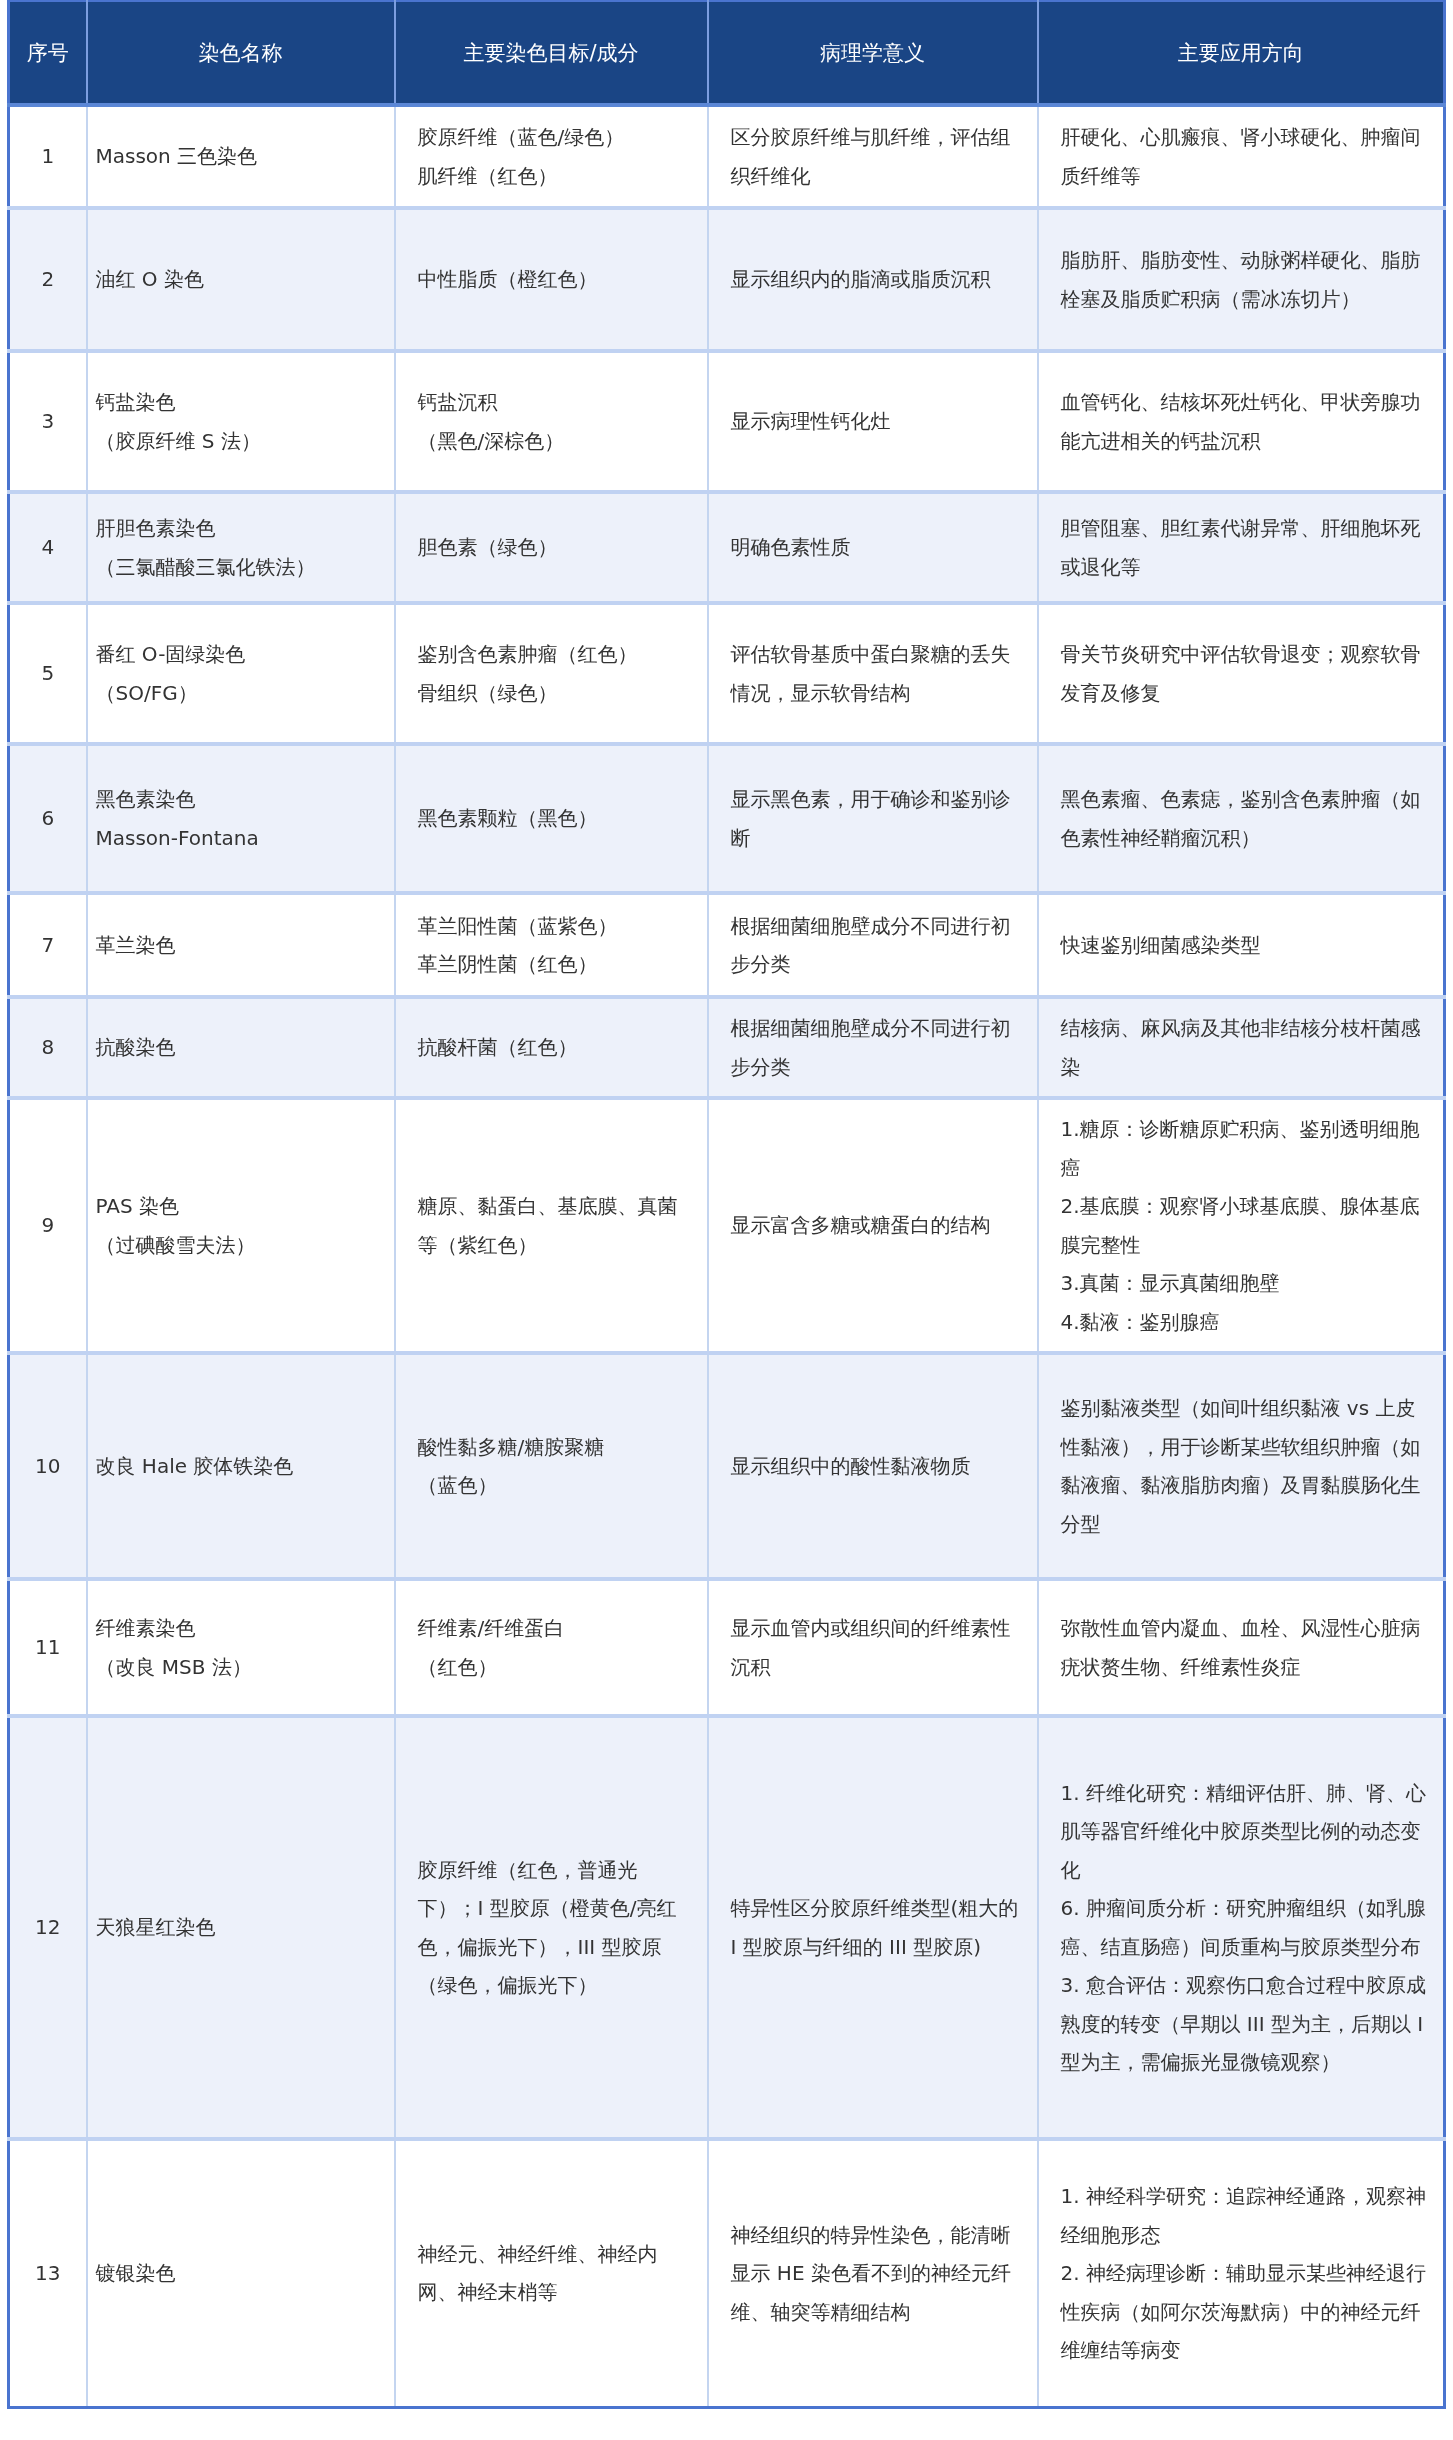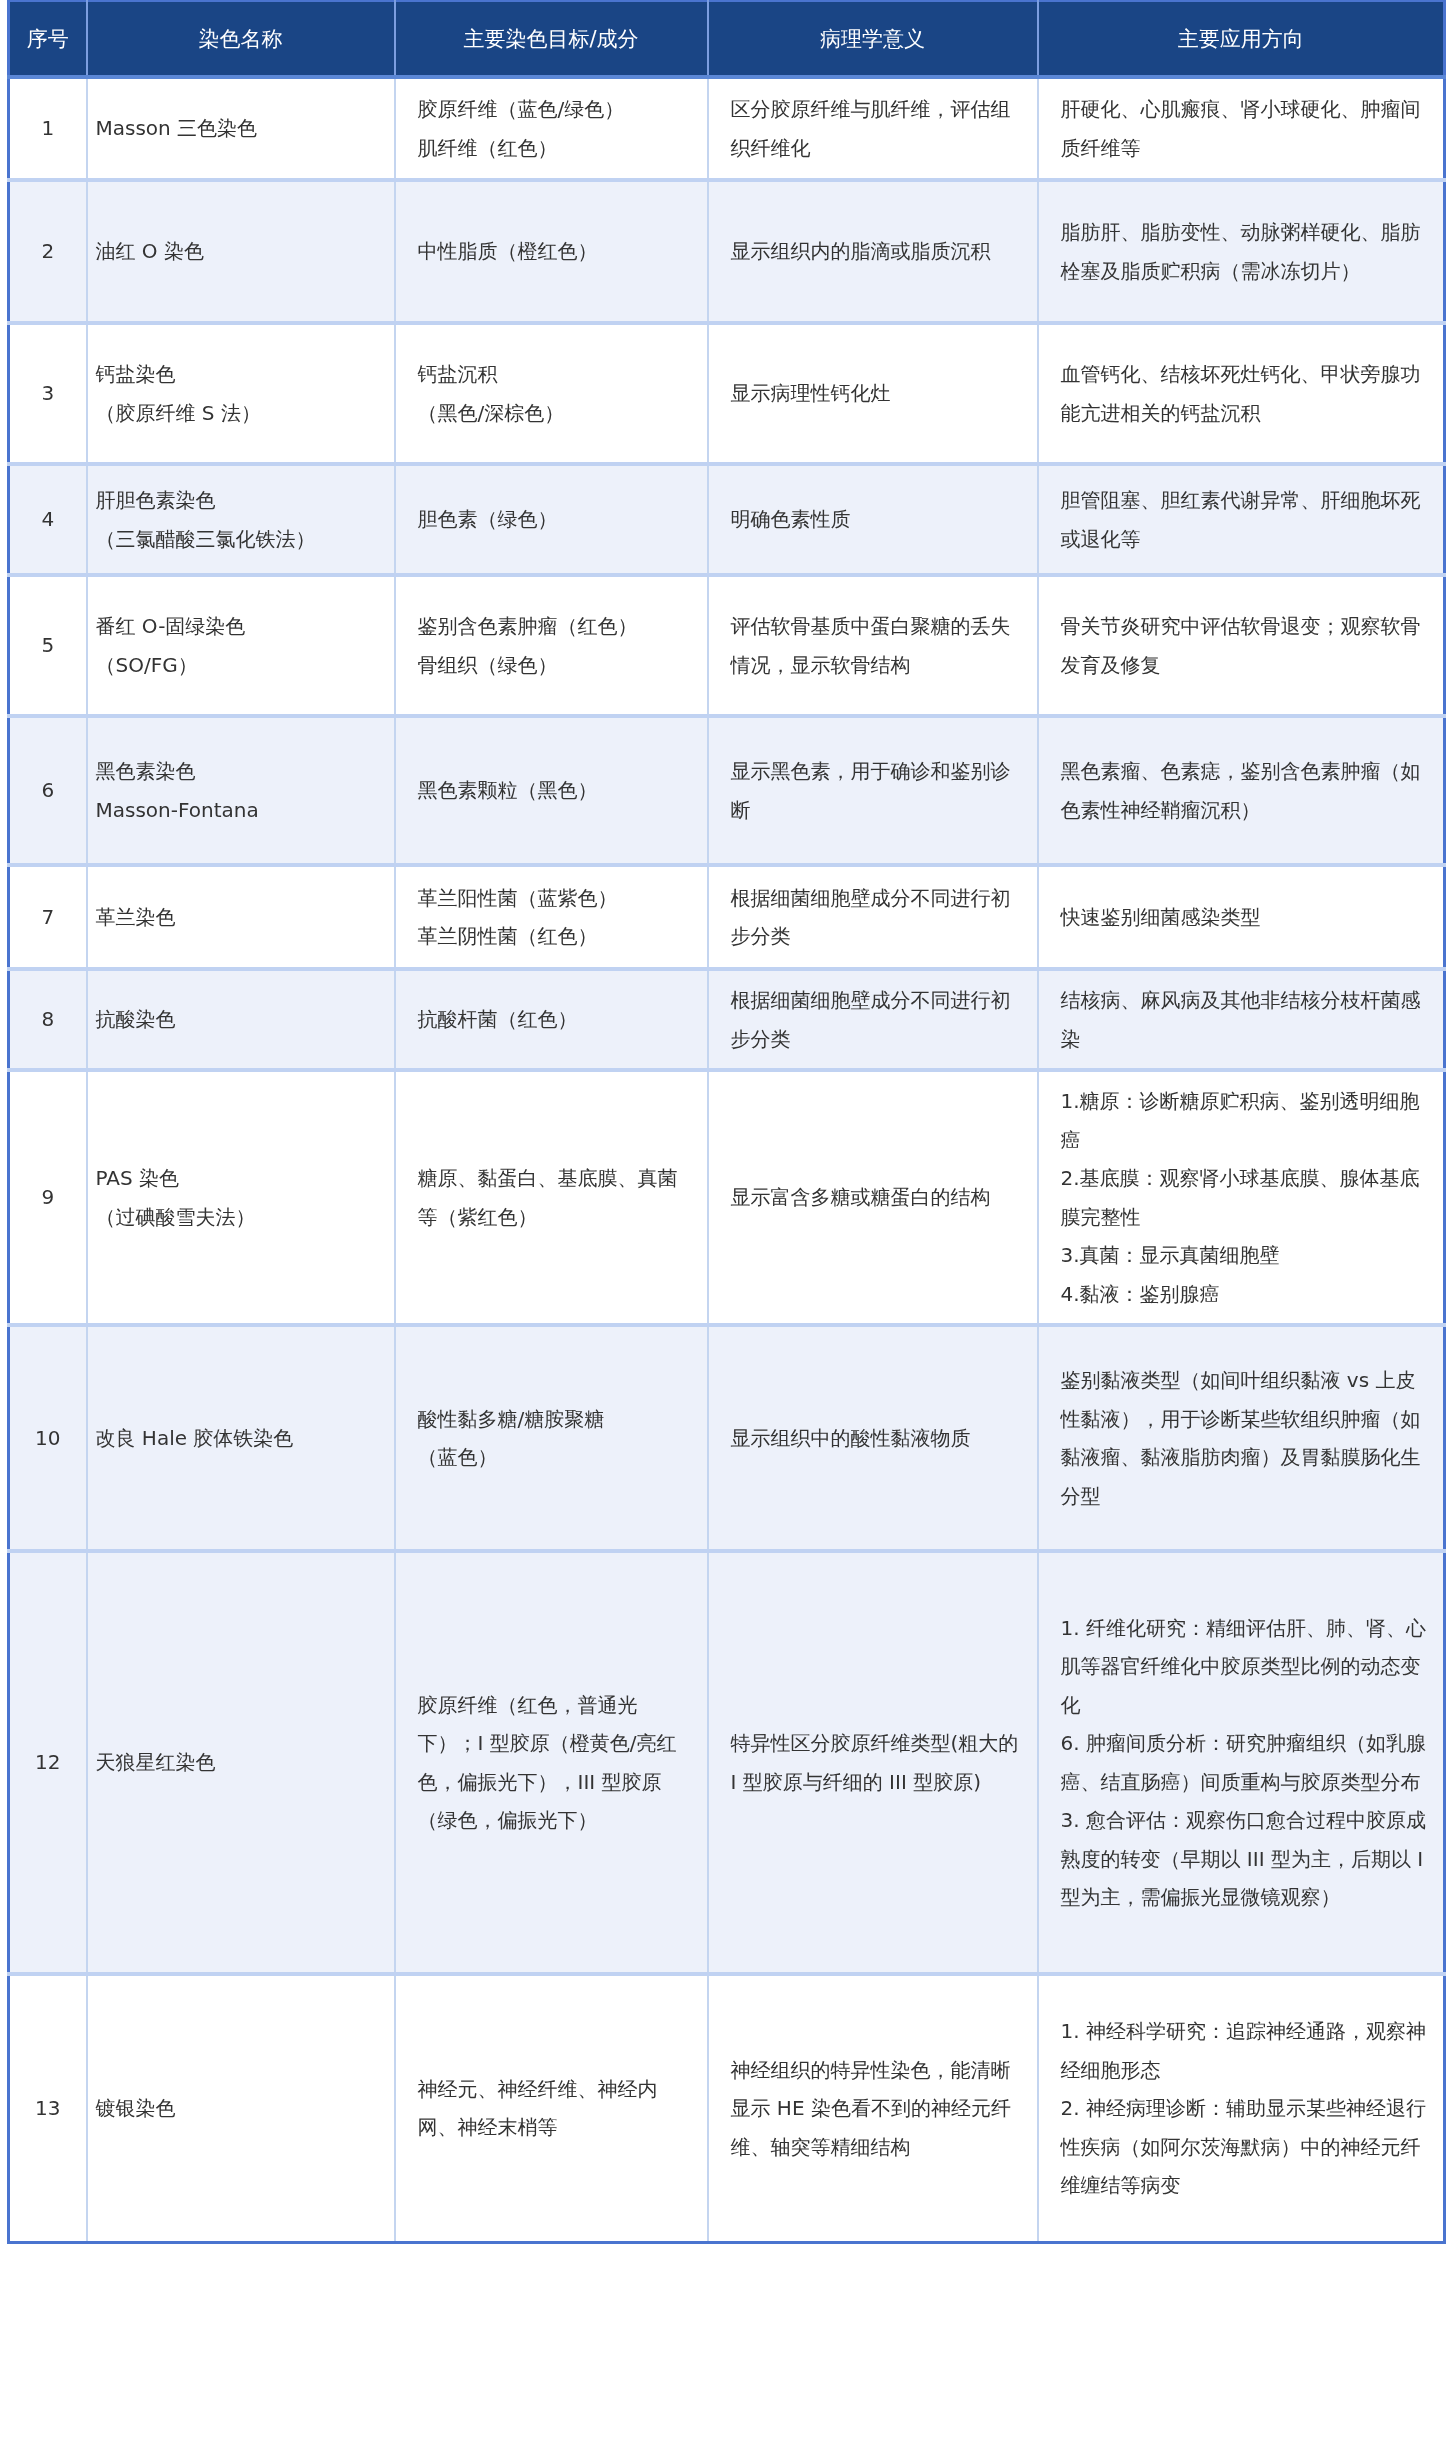--- a/index.html
+++ b/index.html
@@ -6,21 +6,21 @@
   body { width: 1453px; height: 2440px; position: relative; overflow: hidden;
          font-family: "DejaVu Sans", "Liberation Sans", sans-serif; color: #333333; }
   .tbl-wrap { position: absolute; left: 7px; top: 0; width: 1436px; }
   table { border-collapse: collapse; width: 1436px; table-layout: fixed;
           border-left: 3px solid #4a74cf; border-right: 3px solid #4a74cf;
           border-bottom: 3px solid #4a74cf; border-top: 2px solid #4a74cf; }
   col.c0 { width: 78px; } col.c1 { width: 308px; } col.c2 { width: 313px; }
   col.c3 { width: 330px; } col.c4 { width: 407px; }
   thead th { background: #1a4585; color: #ffffff; font-weight: normal; font-size: 21px;
              height: 69px; border-right: 2px solid #7c9ee0; border-bottom: 4px solid #5b87d6;
-             text-align: center; vertical-align: middle; padding: 2px; }
+             text-align: center; vertical-align: middle; padding: 16px; }
   thead th:last-child { border-right: none; }
   tbody td { font-size: 20px; line-height: 38.5px; border-right: 2px solid #c4d5f0;
              border-bottom: 4px solid #c0d2f2; vertical-align: middle; padding: 0 10px 0 22px;
              word-break: break-all; }
   tbody td:last-child { border-right: none; padding-right: 12px; }
   tbody tr:last-child td { border-bottom: none; }
   tbody tr.odd td { background: #ffffff; }
   tbody tr.even td { background: #edf1fa; }
   td.num { text-align: center; padding: 0; }
   td.name { text-align: left; padding: 0 8px; }
@@ -184,20 +184,35 @@
           </td>
           <td>
             <span class="line">酸性黏多糖/糖胺聚糖</span>
             <span class="line">（蓝色）</span>
           </td>
           <td>显示组织中的酸性黏液物质</td>
           <td>
             <span class="line">鉴别黏液类型（如间叶组织黏液 vs 上皮性黏液），用于诊断某些软组织肿瘤（如黏液瘤、黏液脂肪肉瘤）及胃黏膜肠化生分型</span>
           </td>
         </tr>
+        <tr class="odd" style="height: 137px;">
+          <td class="num">11</td>
+          <td class="name">
+            <span class="line">纤维素染色</span>
+            <span class="line">（改良 MSB 法）</span>
+          </td>
+          <td>
+            <span class="line">纤维素/纤维蛋白</span>
+            <span class="line">（红色）</span>
+          </td>
+          <td>显示血管内或组织间的纤维素性沉积</td>
+          <td>
+            <span class="line">弥散性血管内凝血、血栓、风湿性心脏病疣状赘生物、纤维素性炎症</span>
+          </td>
+        </tr>
         <tr class="even" style="height: 423px;">
           <td class="num">12</td>
           <td class="name">
             <span class="line">天狼星红染色</span>
           </td>
           <td>
             <span class="line">胶原纤维（红色，普通光下）；I 型胶原（橙黄色/亮红色，偏振光下），III 型胶原（绿色，偏振光下）</span>
           </td>
           <td>特异性区分胶原纤维类型(粗大的 I 型胶原与纤细的 III 型胶原)</td>
           <td>

